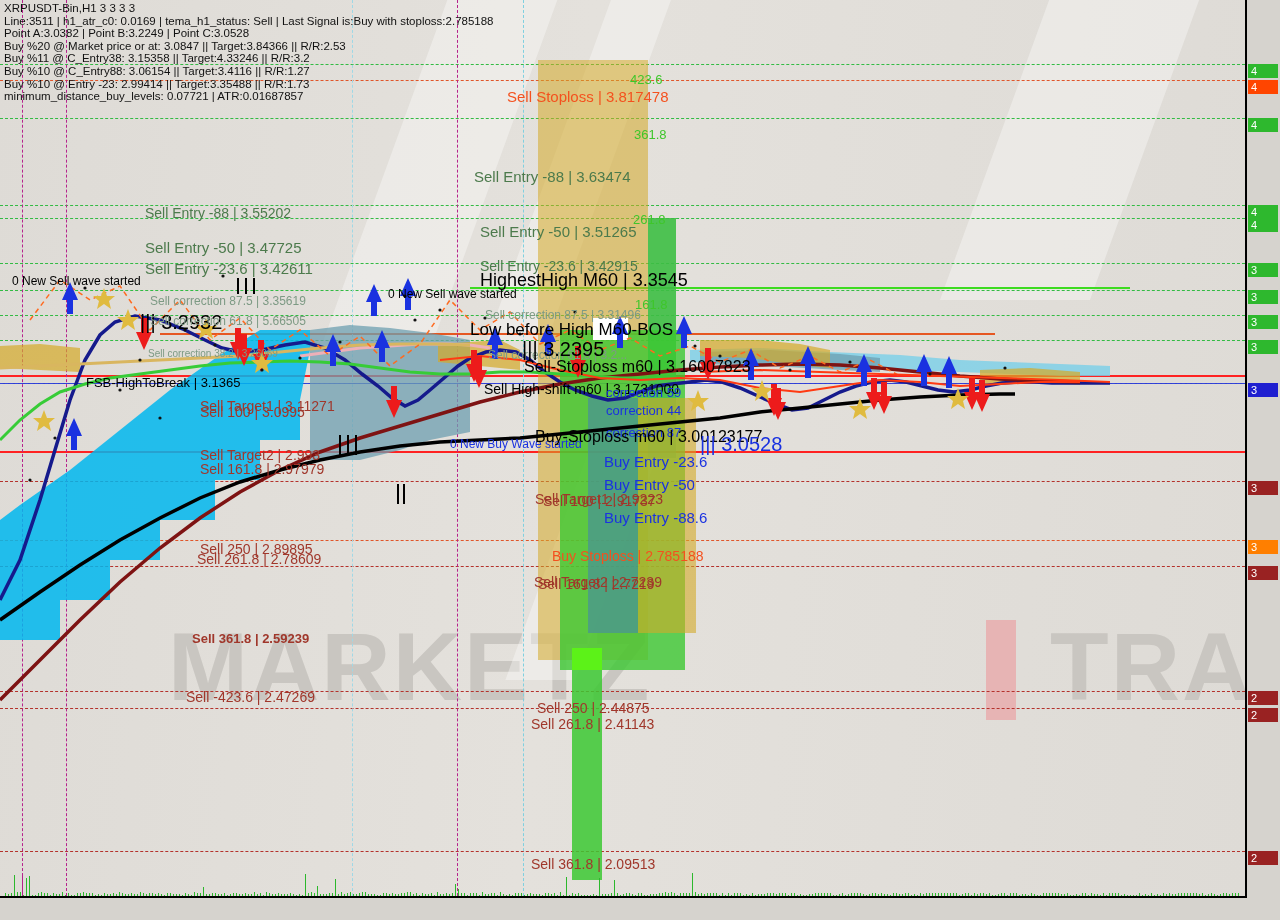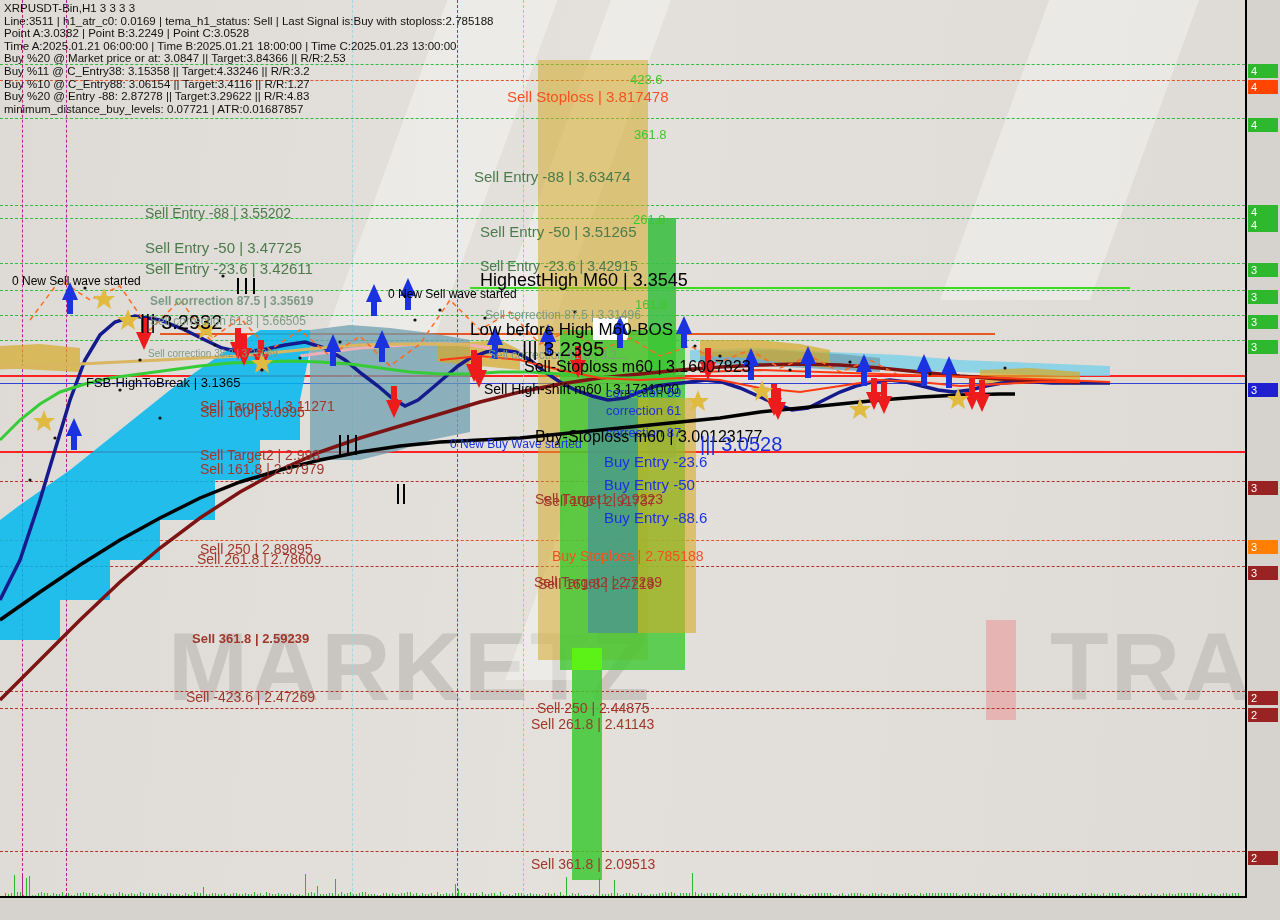--- a/index.html
+++ b/index.html
@@ -256,56 +256,55 @@
         <line x1="254" y1="278" x2="254" y2="294"></line>
         <line x1="398" y1="484" x2="398" y2="504"></line>
         <line x1="404" y1="484" x2="404" y2="504"></line>
       </g>
     </svg>
 
     <div id="hdr">
         <div>XRPUSDT-Bin,H1  3 3 3 3</div>
         <div>Line:3511 | h1_atr_c0: 0.0169 | tema_h1_status: Sell | Last Signal is:Buy with stoploss:2.785188</div>
         <div>Point A:3.0382 | Point B:3.2249 | Point C:3.0528</div>
-        <div>Time A:2025.01.21 06:00:00 | Time B:2025.01.21 18:00:00 | Time C:2025.01.23 13:00:00</div>
         <div>Buy %20 @ Market price or at: 3.0847 || Target:3.84366 || R/R:2.53</div>
         <div>Buy %11 @ C_Entry38: 3.15358 || Target:4.33246 || R/R:3.2</div>
         <div>Buy %10 @ C_Entry88: 3.06154 || Target:3.4116 || R/R:1.27</div>
-        <div>Buy %20 @ Entry -88: 2.87278 || Target:3.29622 || R/R:4.83</div>
+        <div>Buy %10 @ Entry -23: 2.99414 || Target:3.35488 || R/R:1.73</div>
         <div>minimum_distance_buy_levels: 0.07721 | ATR:0.01687857</div>
       </div>
 
     <div id="labels">
         <div class="lbl c-green" style="left: 630px; top: 72px; font-size: 13px;">423.6</div>
         <div class="lbl c-orange" style="left: 507px; top: 88px; font-size: 15px;">Sell Stoploss | 3.817478</div>
         <div class="lbl c-green" style="left: 634px; top: 127px; font-size: 13px;">361.8</div>
         <div class="lbl c-seg" style="left: 474px; top: 168px; font-size: 15px;">Sell Entry -88 | 3.63474</div>
         <div class="lbl c-seg" style="left: 145px; top: 205px; font-size: 14px;">Sell Entry -88 | 3.55202</div>
         <div class="lbl c-seg" style="left: 145px; top: 239px; font-size: 15px;">Sell Entry -50 | 3.47725</div>
         <div class="lbl c-seg" style="left: 480px; top: 223px; font-size: 15px;">Sell Entry -50 | 3.51265</div>
         <div class="lbl c-green" style="left: 633px; top: 212px; font-size: 13px;">261.8</div>
         <div class="lbl c-seg" style="left: 145px; top: 260px; font-size: 15px;">Sell Entry -23.6 | 3.42611</div>
         <div class="lbl c-seg" style="left: 480px; top: 258px; font-size: 14px;">Sell Entry -23.6 | 3.42915</div>
         <div class="lbl c-black" style="left: 480px; top: 270px; font-size: 18px;">HighestHigh   M60 | 3.3545</div>
         <div class="lbl c-black" style="left: 12px; top: 274px; font-size: 12px;">0 New Sell wave started</div>
         <div class="lbl c-black" style="left: 388px; top: 287px; font-size: 12px;">0 New Sell wave started</div>
-        <div class="lbl c-segl" style="left: 150px; top: 294px; font-size: 12px; font-weight: bold;">Sell correction 87.5 | 3.35619</div>
+        <div class="lbl c-segl" style="left: 150px; top: 294px; font-size: 12px;">Sell correction 87.5 | 3.35619</div>
         <div class="lbl c-segl" style="left: 485px; top: 308px; font-size: 12px;">Sell correction 87.5 | 3.31496</div>
         <div class="lbl c-green" style="left: 635px; top: 297px; font-size: 13px;">161.8</div>
         <div class="lbl c-black" style="left: 140px; top: 311px; font-size: 20px;">||| 3.2932</div>
         <div class="lbl c-segl" style="left: 150px; top: 314px; font-size: 12px;">Sell correction 61.8 | 5.66505</div>
         <div class="lbl c-black" style="left: 470px; top: 320px; font-size: 17px;">Low before High   M60-BOS</div>
         <div class="lbl c-segl" style="left: 148px; top: 348px; font-size: 10px;">Sell correction 38.2 | 3.26069</div>
         <div class="lbl c-segl" style="left: 488px; top: 348px; font-size: 12px;">Sell correction 61.8 | 3.2...</div>
         <div class="lbl c-black" style="left: 522px; top: 338px; font-size: 20px;">||| 3.2395</div>
         <div class="lbl c-black" style="left: 524px; top: 358px; font-size: 16px;">Sell-Stoploss m60 | 3.16007823</div>
         <div class="lbl c-black" style="left: 484px; top: 381px; font-size: 14px;">Sell High-shift m60 | 3.1731000</div>
         <div class="lbl c-black" style="left: 86px; top: 375px; font-size: 13px;">FSB-HighToBreak | 3.1365</div>
         <div class="lbl c-blue" style="left: 606px; top: 385px; font-size: 13px;">correction 59</div>
-        <div class="lbl c-blue" style="left: 606px; top: 403px; font-size: 13px;">correction 61</div>
+        <div class="lbl c-blue" style="left: 606px; top: 403px; font-size: 13px;">correction 44</div>
         <div class="lbl c-blue" style="left: 606px; top: 425px; font-size: 13px;">correction 87</div>
         <div class="lbl c-brown" style="left: 200px; top: 398px; font-size: 14px;">Sell Target1 | 3.11271</div>
         <div class="lbl c-brown" style="left: 200px; top: 404px; font-size: 14px;">Sell 100 | 3.0995</div>
         <div class="lbl c-blue" style="left: 450px; top: 437px; font-size: 12px;">0 New Buy Wave started</div>
         <div class="lbl c-black" style="left: 535px; top: 428px; font-size: 16px;">Buy-Stoploss m60 | 3.00123177</div>
         <div class="lbl c-blue" style="left: 700px; top: 433px; font-size: 20px;">||| 3.0528</div>
         <div class="lbl c-blue" style="left: 604px; top: 453px; font-size: 15px;">Buy Entry -23.6</div>
         <div class="lbl c-blue" style="left: 604px; top: 476px; font-size: 15px;">Buy Entry -50</div>
         <div class="lbl c-blue" style="left: 604px; top: 509px; font-size: 15px;">Buy Entry -88.6</div>
         <div class="lbl c-brown" style="left: 200px; top: 447px; font-size: 14px;">Sell Target2 | 2.993</div>

